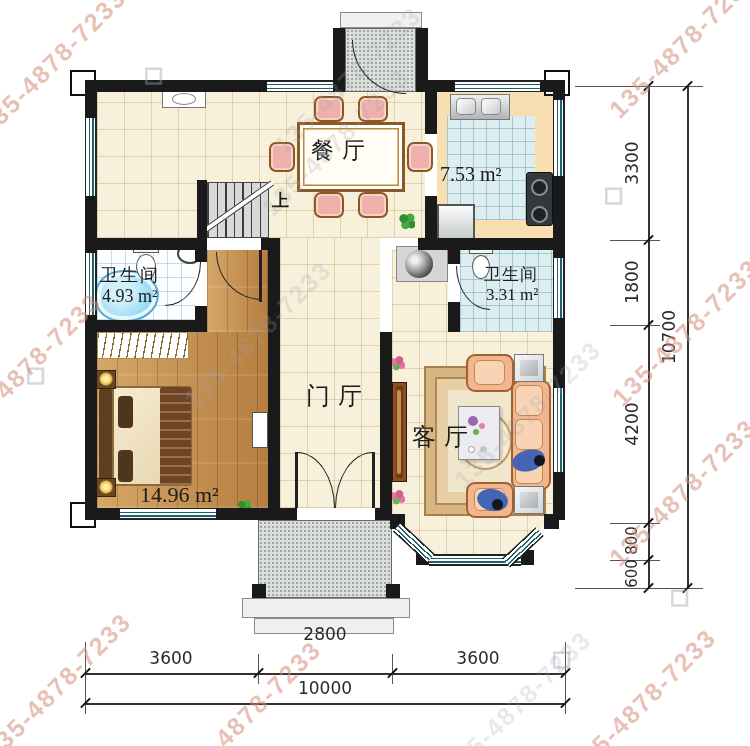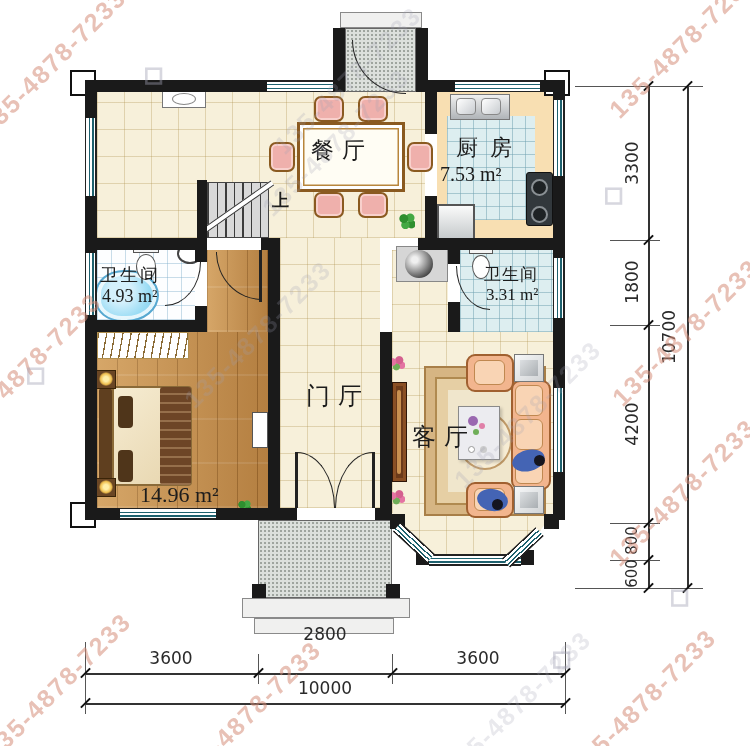--- a/index.html
+++ b/index.html
@@ -417,21 +417,20 @@
   <div class="a arc arc-bl d-bathR"></div>
   <div class="a arc arc-bl d-rporch"></div>
   <div class="a arc arc-tr d-front-l"></div>
   <div class="a arc arc-tl d-front-r"></div>
   <div class="a d-front-leaf-l"></div>
   <div class="a d-front-leaf-r"></div>
   <div class="a d-bed-leaf"></div>
 
   <div class="a t l-dining-name">餐厅</div>
   <div class="a t l-up">上</div>
-  <div class="a t l-kitchen-name">厨房</div>
   <div class="a t l-kitchen-area">7.53 m²</div>
   <div class="a t l-bathL-name">卫生间</div>
   <div class="a t l-bathL-area">4.93 m²</div>
   <div class="a t l-bathR-name">卫生间</div>
   <div class="a t l-bathR-area">3.31 m²</div>
   <div class="a t l-bed-area">14.96 m²</div>
   <div class="a t l-foyer-name">门厅</div>
   <div class="a t l-living-name">客厅</div>
 
   <div class="a dline dl-r1"></div>

